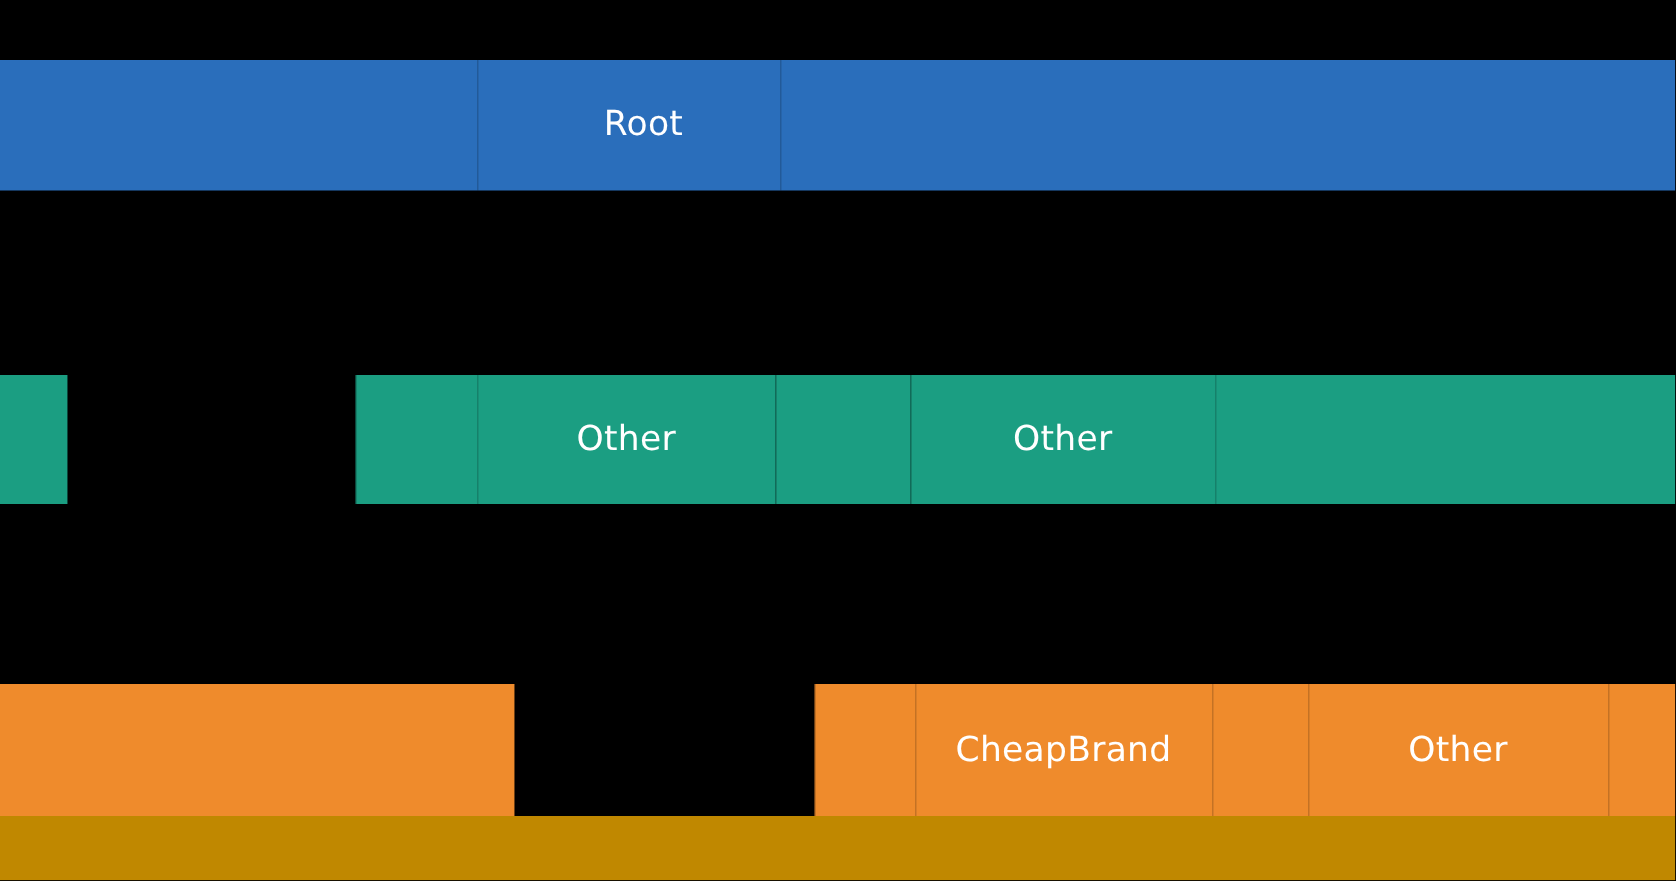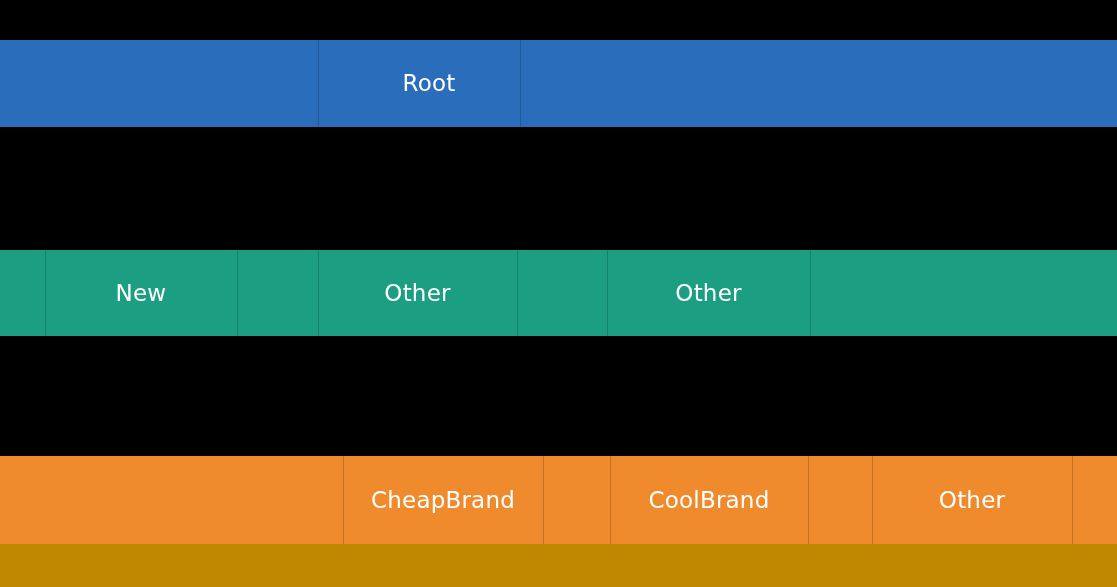--- a/index.html
+++ b/index.html
@@ -71,23 +71,20 @@
       <span class="node-label"></span>
     </div>
     <div class="sep-line" style="left:318px;"></div>
     <div class="sep-line" style="left:520px;"></div>
   </div>
 
   <div class="level lvl-cond">
     <div class="node" style="left:0px;width:45px;background:#1b9e82;">
       <span class="node-label"></span>
     </div>
-    <div class="node" style="left:45px;width:192px;background:#1b9e82;">
-      <span class="node-label">New</span>
-    </div>
     <div class="node" style="left:237px;width:81px;background:#1b9e82;">
       <span class="node-label"></span>
     </div>
     <div class="node" style="left:318px;width:199px;background:#1b9e82;">
       <span class="node-label">Other</span>
     </div>
     <div class="node" style="left:517px;width:90px;background:#1b9e82;">
       <span class="node-label"></span>
     </div>
     <div class="node" style="left:607px;width:203px;background:#1b9e82;">
@@ -101,28 +98,25 @@
     <div class="sep-line" style="left:318px;"></div>
     <div class="sep-line" style="left:517px;"></div>
     <div class="sep-line" style="left:607px;"></div>
     <div class="sep-line" style="left:810px;"></div>
   </div>
 
   <div class="level lvl-brand">
     <div class="node" style="left:0px;width:343px;background:#ef8b2c;">
       <span class="node-label"></span>
     </div>
-    <div class="node" style="left:343px;width:200px;background:#ef8b2c;">
-      <span class="node-label">CheapBrand</span>
-    </div>
     <div class="node" style="left:543px;width:67px;background:#ef8b2c;">
       <span class="node-label"></span>
     </div>
     <div class="node" style="left:610px;width:198px;background:#ef8b2c;">
-      <span class="node-label">CoolBrand</span>
+      <span class="node-label">CheapBrand</span>
     </div>
     <div class="node" style="left:808px;width:64px;background:#ef8b2c;">
       <span class="node-label"></span>
     </div>
     <div class="node" style="left:872px;width:200px;background:#ef8b2c;">
       <span class="node-label">Other</span>
     </div>
     <div class="node" style="left:1072px;width:45px;background:#ef8b2c;">
       <span class="node-label"></span>
     </div>

